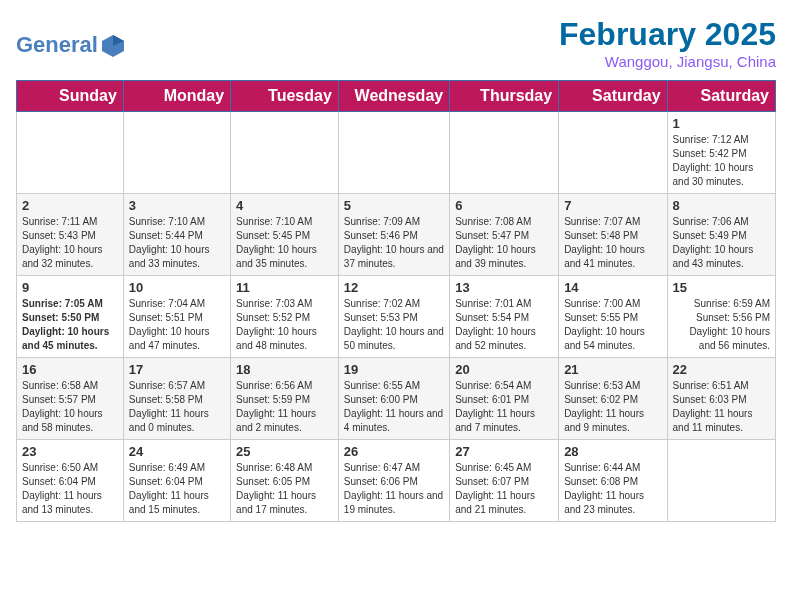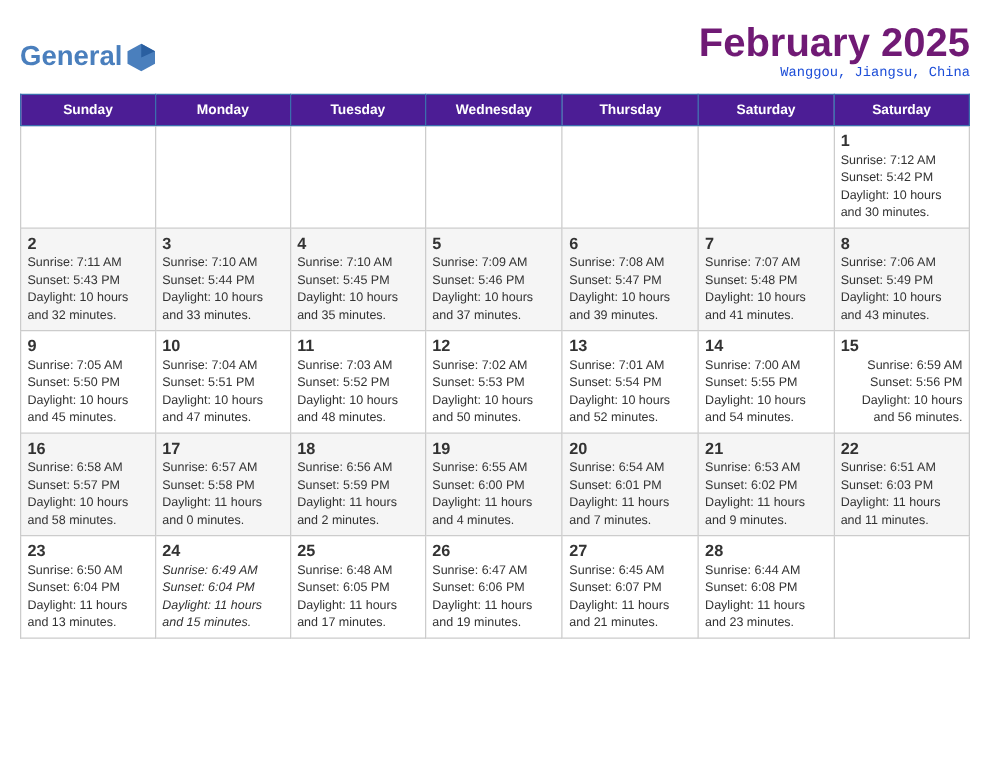--- a/index.html
+++ b/index.html
@@ -19,38 +19,37 @@
     .logo {
       display: flex;
       align-items: center;
     }
     .title-block {
       text-align: right;
     }
     .month-title {
       font-size: 32px;
       font-weight: bold;
-      color: #701a75;
+      color: #0369a1;
     }
     .location {
-      font-size: 11px;
-      color: #1d4ed8;
-      font-family: Liberation Mono, monospace;
+      font-size: 15px;
+      color: #8b5cf6;
     }
     table {
       width: 100%;
       border-collapse: collapse;
     }
     thead tr th {
-      background-color: #4c1d95;
+      background-color: #be185d;
       color: #fff;
-      font-size: 11px;
+      font-size: 16px;
       font-weight: bold;
       padding: 6px 6px;
-      text-align: center;
+      text-align: right;
       border: 1px solid #3a6fad;
     }
     tbody tr td {
       vertical-align: top;
       border: 1px solid #ccc;
       padding: 4px 5px;
       width: 113px;
       min-height: 80px;
       font-size: 10px;
       color: #333;
@@ -167,21 +166,21 @@
         <td>
           <span class="day-num">8</span>
           <div class="day-info" style="white-space: pre-line;">Sunrise: 7:06 AM
 Sunset: 5:49 PM
 Daylight: 10 hours and 43 minutes.</div>
         </td>
       </tr>
       <tr>
         <td>
           <span class="day-num">9</span>
-          <div class="day-info" style="white-space: pre-line;">Sunrise: 7:05 AM
+          <div class="day-info" style="white-space: pre-line; font-weight: bold;">Sunrise: 7:05 AM
 Sunset: 5:50 PM
 Daylight: 10 hours and 45 minutes.</div>
         </td>
         <td>
           <span class="day-num">10</span>
           <div class="day-info" style="white-space: pre-line;">Sunrise: 7:04 AM
 Sunset: 5:51 PM
 Daylight: 10 hours and 47 minutes.</div>
         </td>
         <td>
@@ -261,21 +260,21 @@
       </tr>
       <tr>
         <td>
           <span class="day-num">23</span>
           <div class="day-info" style="white-space: pre-line;">Sunrise: 6:50 AM
 Sunset: 6:04 PM
 Daylight: 11 hours and 13 minutes.</div>
         </td>
         <td>
           <span class="day-num">24</span>
-          <div class="day-info" style="white-space: pre-line; font-style: italic;">Sunrise: 6:49 AM
+          <div class="day-info" style="white-space: pre-line;">Sunrise: 6:49 AM
 Sunset: 6:04 PM
 Daylight: 11 hours and 15 minutes.</div>
         </td>
         <td>
           <span class="day-num">25</span>
           <div class="day-info" style="white-space: pre-line;">Sunrise: 6:48 AM
 Sunset: 6:05 PM
 Daylight: 11 hours and 17 minutes.</div>
         </td>
         <td>

